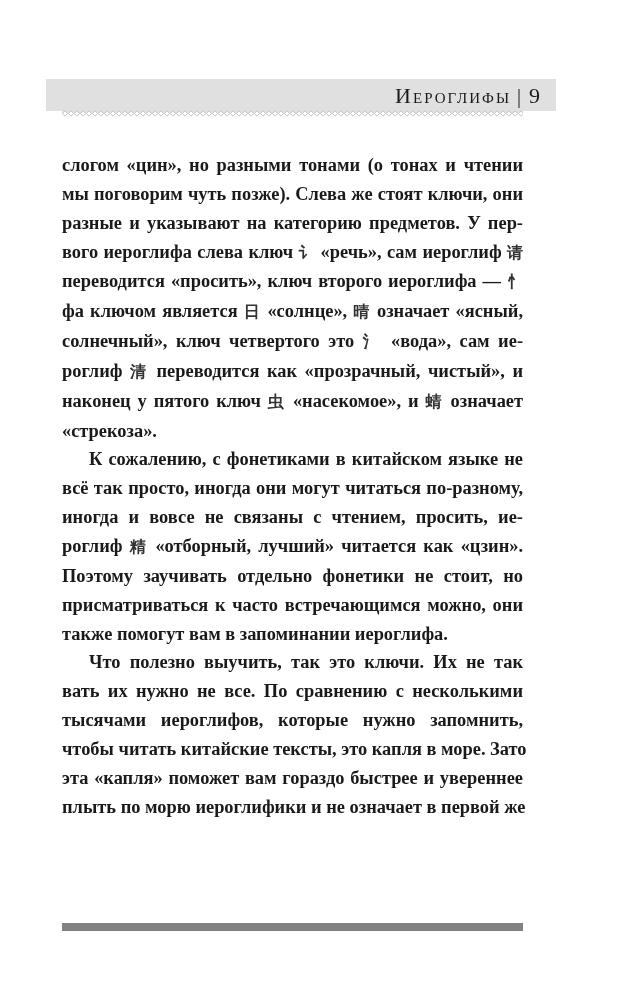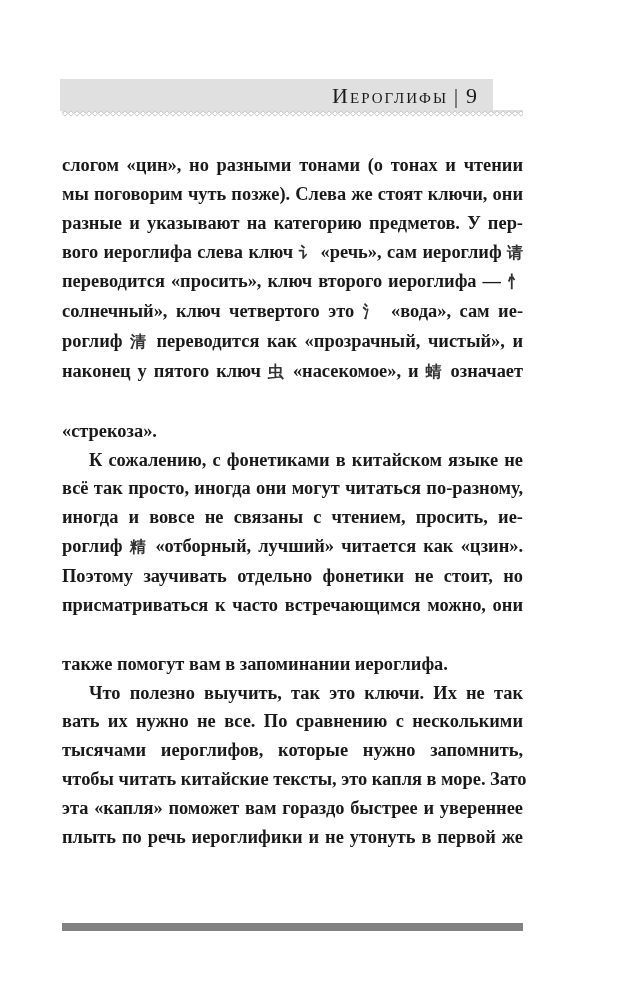--- a/index.html
+++ b/index.html
@@ -10,23 +10,23 @@
     body {
       width: 619px;
       height: 1000px;
       position: relative;
       overflow: hidden;
       font-family: "Liberation Serif", "DejaVu Serif", serif;
       color: #1a1a1a;
     }
     .page-header {
       position: absolute;
-      left: 60px;
+      left: 46px;
       top: 79px;
-      width: 433px;
+      width: 510px;
       height: 32px;
       background: #e0e0e0;
     }
     .header-text {
       position: absolute;
       right: 16px;
       top: 3px;
       font-size: 22px;
       line-height: 28px;
       color: #1a1a1a;
@@ -70,21 +70,20 @@
     .line {
       display: block;
       text-align: justify;
       text-align-last: justify;
       white-space: nowrap;
       overflow: visible;
       font-weight: bold;
     }
     .line.last {
       text-align-last: left;
-      margin-top: 30px;
     }
     .hz {
       font-family: "DejaVu Sans", sans-serif;
       font-size: 16px;
       color: #333;
     }
     .footer-bar {
       position: absolute;
       left: 62px;
       top: 923px;
@@ -114,37 +113,38 @@
   </svg>
 </div>
 
 <div class="body-text" id="body-text">
   <p>
     <span class="line">слогом «цин», но разными тонами (о тонах и чтении</span>
     <span class="line">мы поговорим чуть позже). Слева же стоят ключи, они</span>
     <span class="line">разные и указывают на категорию предметов. У пер-</span>
     <span class="line">вого иероглифа слева ключ <span class="hz">讠</span> «речь», сам иероглиф <span class="hz">请</span></span>
     <span class="line">переводится «просить», ключ второго иероглифа — <span class="hz">忄</span></span>
+    <span class="line">фа ключом является <span class="hz">日</span> «солнце», <span class="hz">晴</span> означает «ясный,</span>
     <span class="line">солнечный», ключ четвертого это <span class="hz">氵</span> «вода», сам ие-</span>
     <span class="line">роглиф <span class="hz">清</span> переводится как «прозрачный, чистый», и</span>
     <span class="line">наконец у пятого ключ <span class="hz">虫</span> «насекомое», и <span class="hz">蜻</span> означает</span>
     <span class="line last">«стрекоза».</span>
   </p>
   <p>
     <span class="line" style="padding-left:27px">К сожалению, с фонетиками в китайском языке не</span>
     <span class="line">всё так просто, иногда они могут читаться по-разному,</span>
     <span class="line">иногда и вовсе не связаны с чтением, просить, ие-</span>
     <span class="line">роглиф <span class="hz">精</span> «отборный, лучший» читается как «цзин».</span>
     <span class="line">Поэтому заучивать отдельно фонетики не стоит, но</span>
     <span class="line">присматриваться к часто встречающимся можно, они</span>
     <span class="line last">также помогут вам в запоминании иероглифа.</span>
   </p>
   <p>
     <span class="line" style="padding-left:27px">Что полезно выучить, так это ключи. Их не так</span>
     <span class="line">вать их нужно не все. По сравнению с несколькими</span>
     <span class="line">тысячами иероглифов, которые нужно запомнить,</span>
     <span class="line">чтобы читать китайские тексты, это капля в море. Зато</span>
     <span class="line">эта «капля» поможет вам гораздо быстрее и увереннее</span>
-    <span class="line">плыть по речь иероглифики и не утонуть в первой же</span>
+    <span class="line">плыть по морю иероглифики и не означает в первой же</span>
   </p>
 </div>
 
 <div class="footer-bar"></div>
 
 </body></html>

